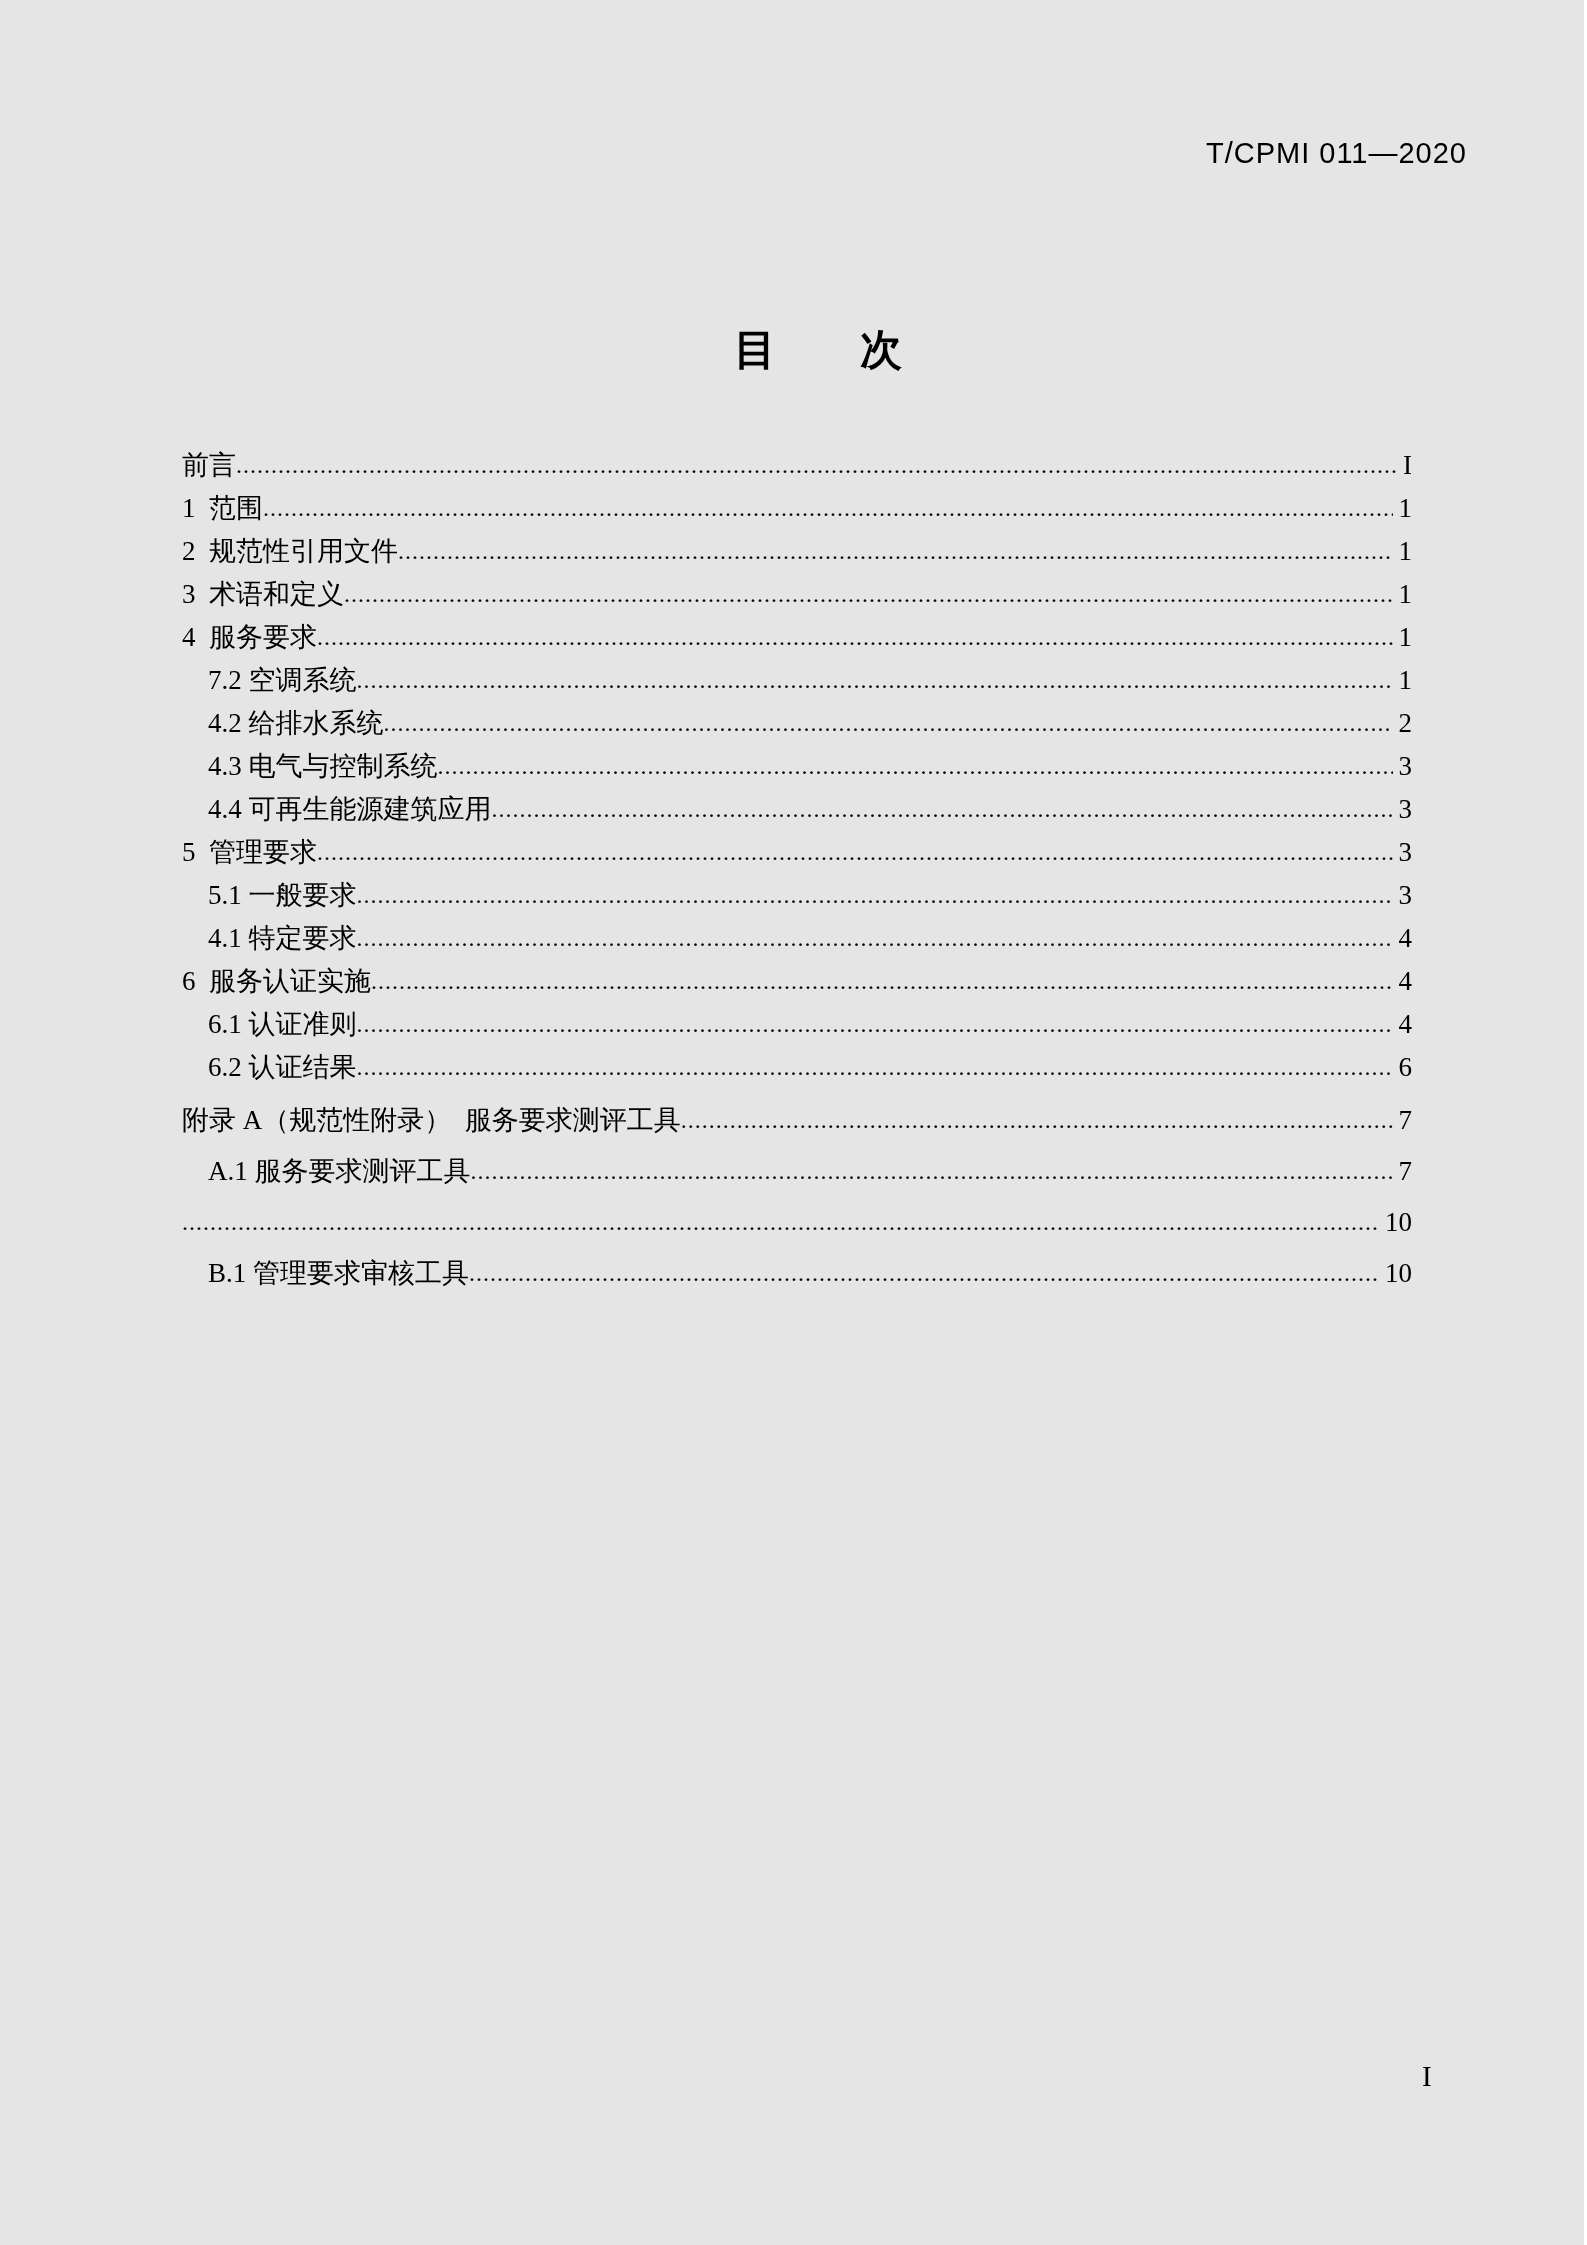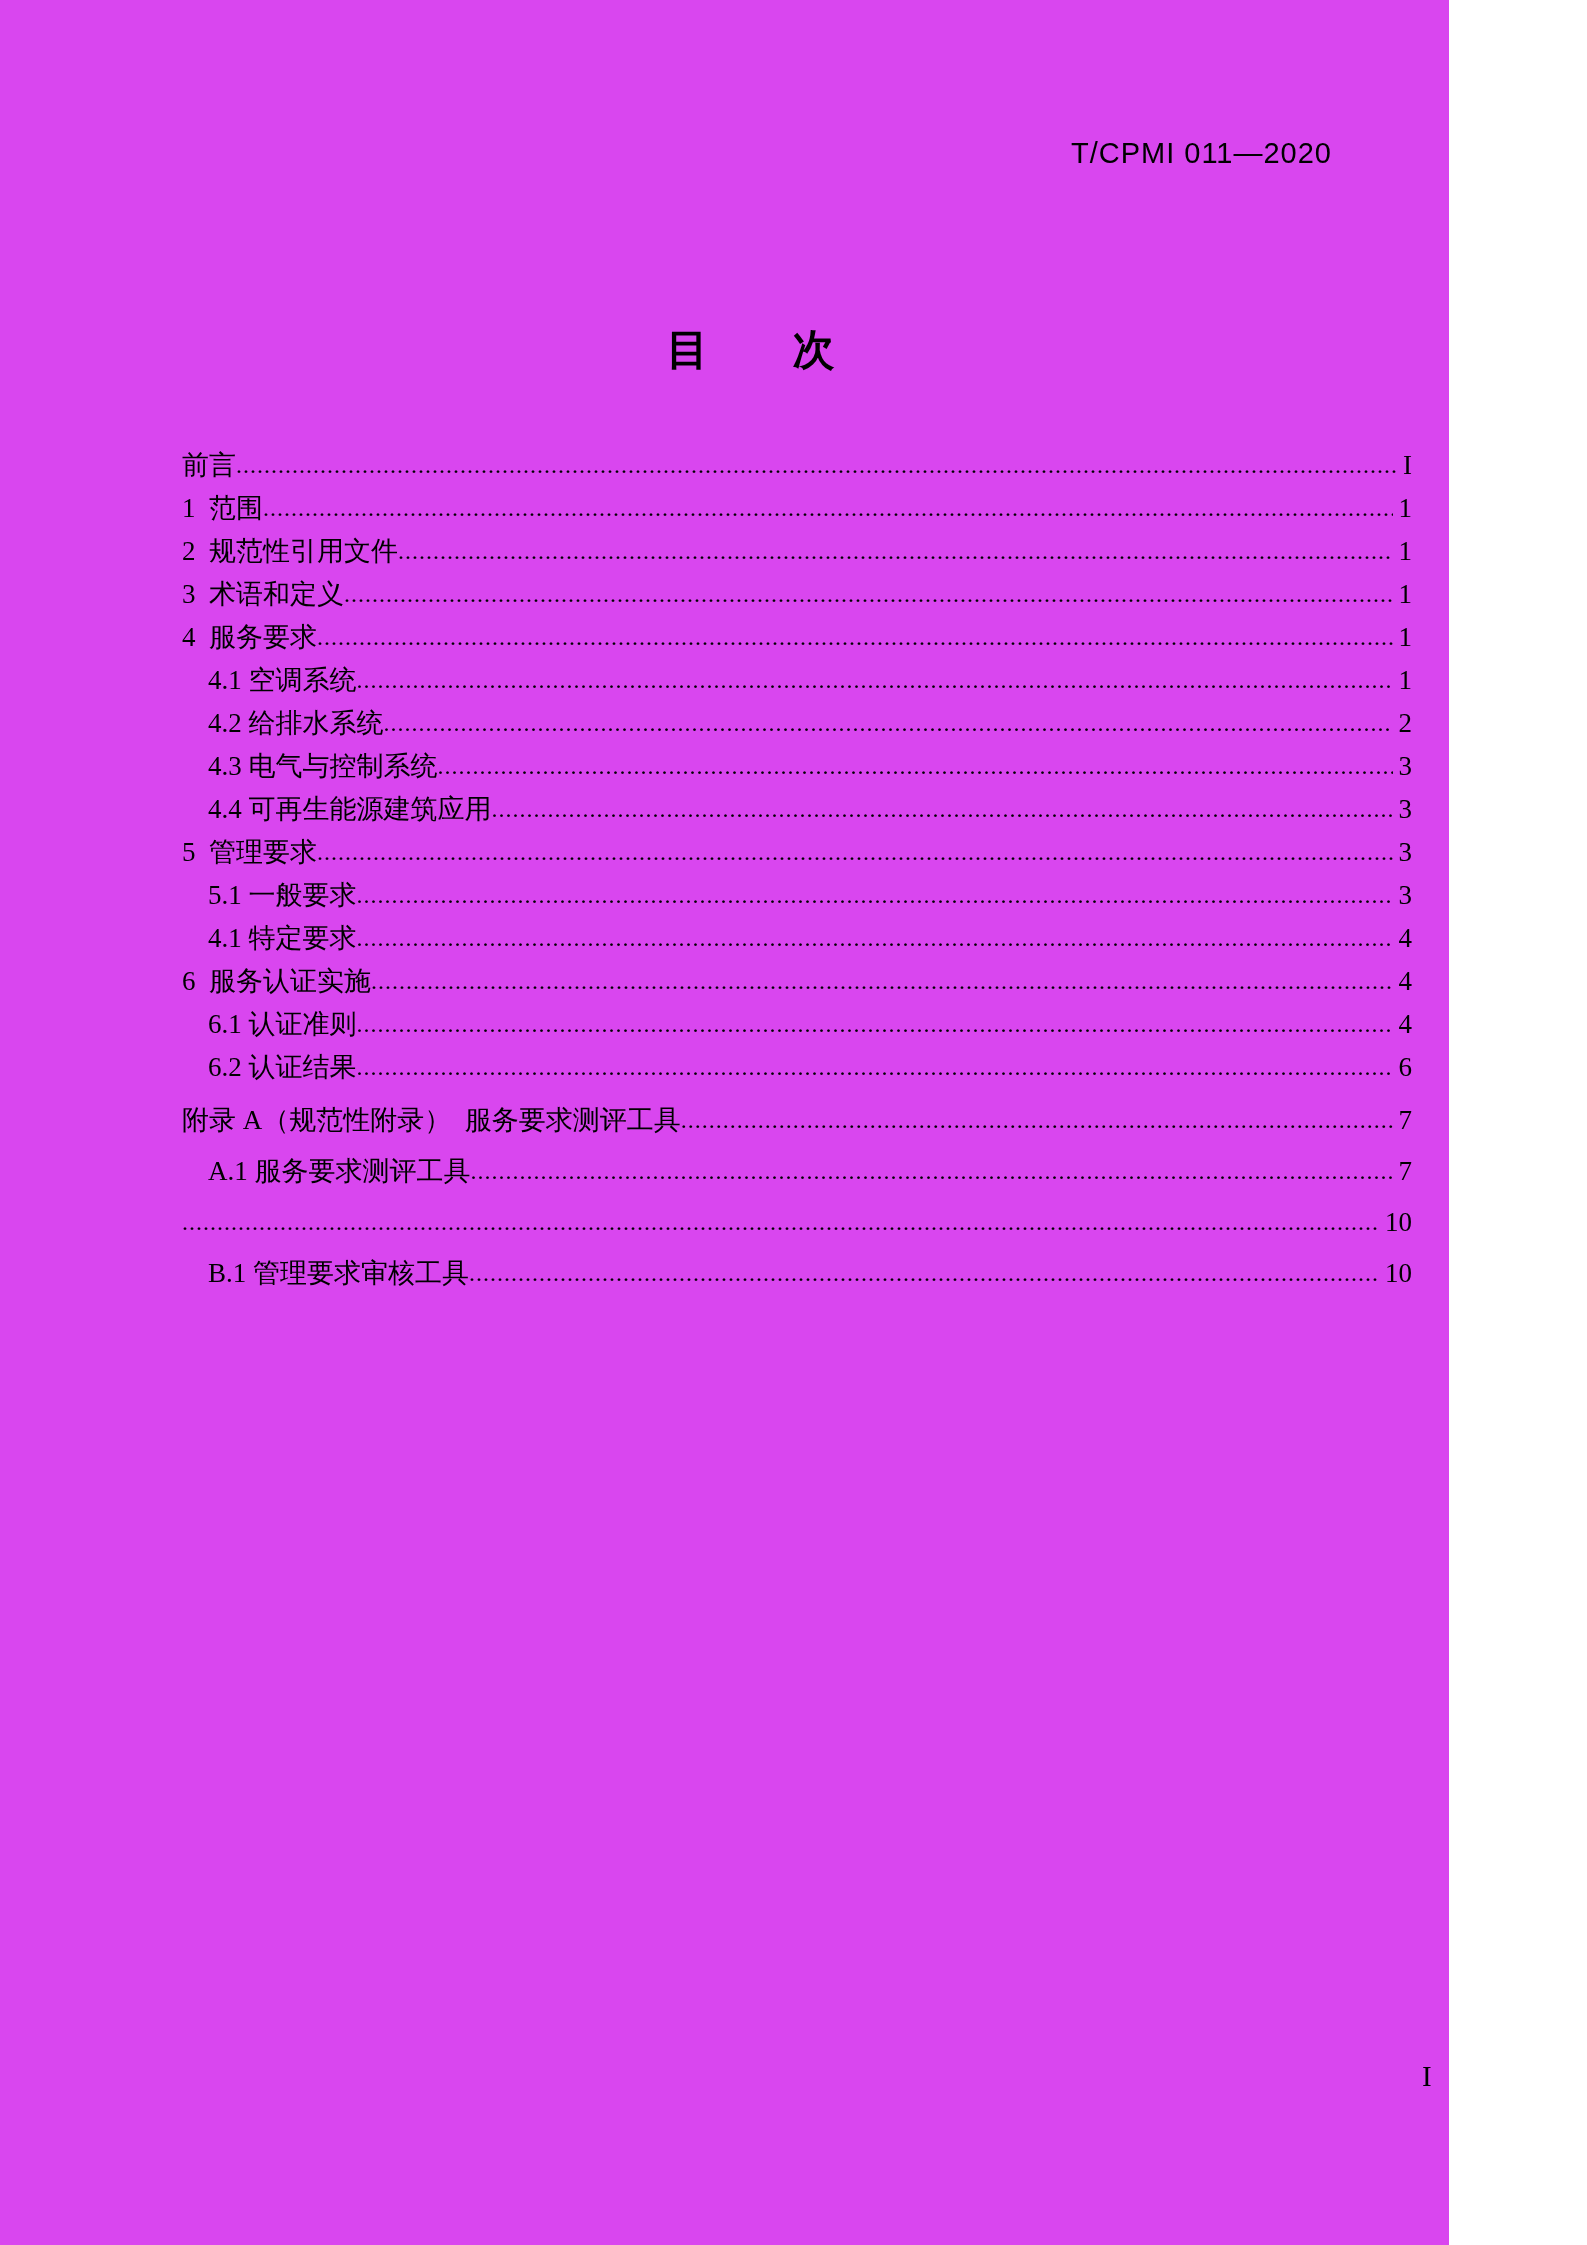--- a/index.html
+++ b/index.html
@@ -2,23 +2,23 @@
 <html><head>
 <meta charset="utf-8">
 <style>
   html, body {
     margin: 0;
     padding: 0;
     background: #ffffff;
   }
   .page {
     position: relative;
-    width: 1449px;
+    width: 1584px;
     height: 2245px;
-    background: #d946ef;
+    background: #e5e5e5;
     color: #000000;
     font-family: "Liberation Serif", "DejaVu Serif", serif;
     overflow: hidden;
   }
   .doc-code {
     position: absolute;
     top: 137px;
     right: 117px;
     font-family: "Liberation Sans", "DejaVu Sans", sans-serif;
     font-size: 29px;
@@ -123,21 +123,21 @@
         <span class="toc-page">1</span>
       </div>
 
       <div class="toc-row">
         <span class="toc-label">4  服务要求</span>
         <span class="toc-dots"></span>
         <span class="toc-page">1</span>
       </div>
 
       <div class="toc-row sub">
-        <span class="toc-label">4.1 空调系统</span>
+        <span class="toc-label">7.2 空调系统</span>
         <span class="toc-dots"></span>
         <span class="toc-page">1</span>
       </div>
 
       <div class="toc-row sub">
         <span class="toc-label">4.2 给排水系统</span>
         <span class="toc-dots"></span>
         <span class="toc-page">2</span>
       </div>
 

